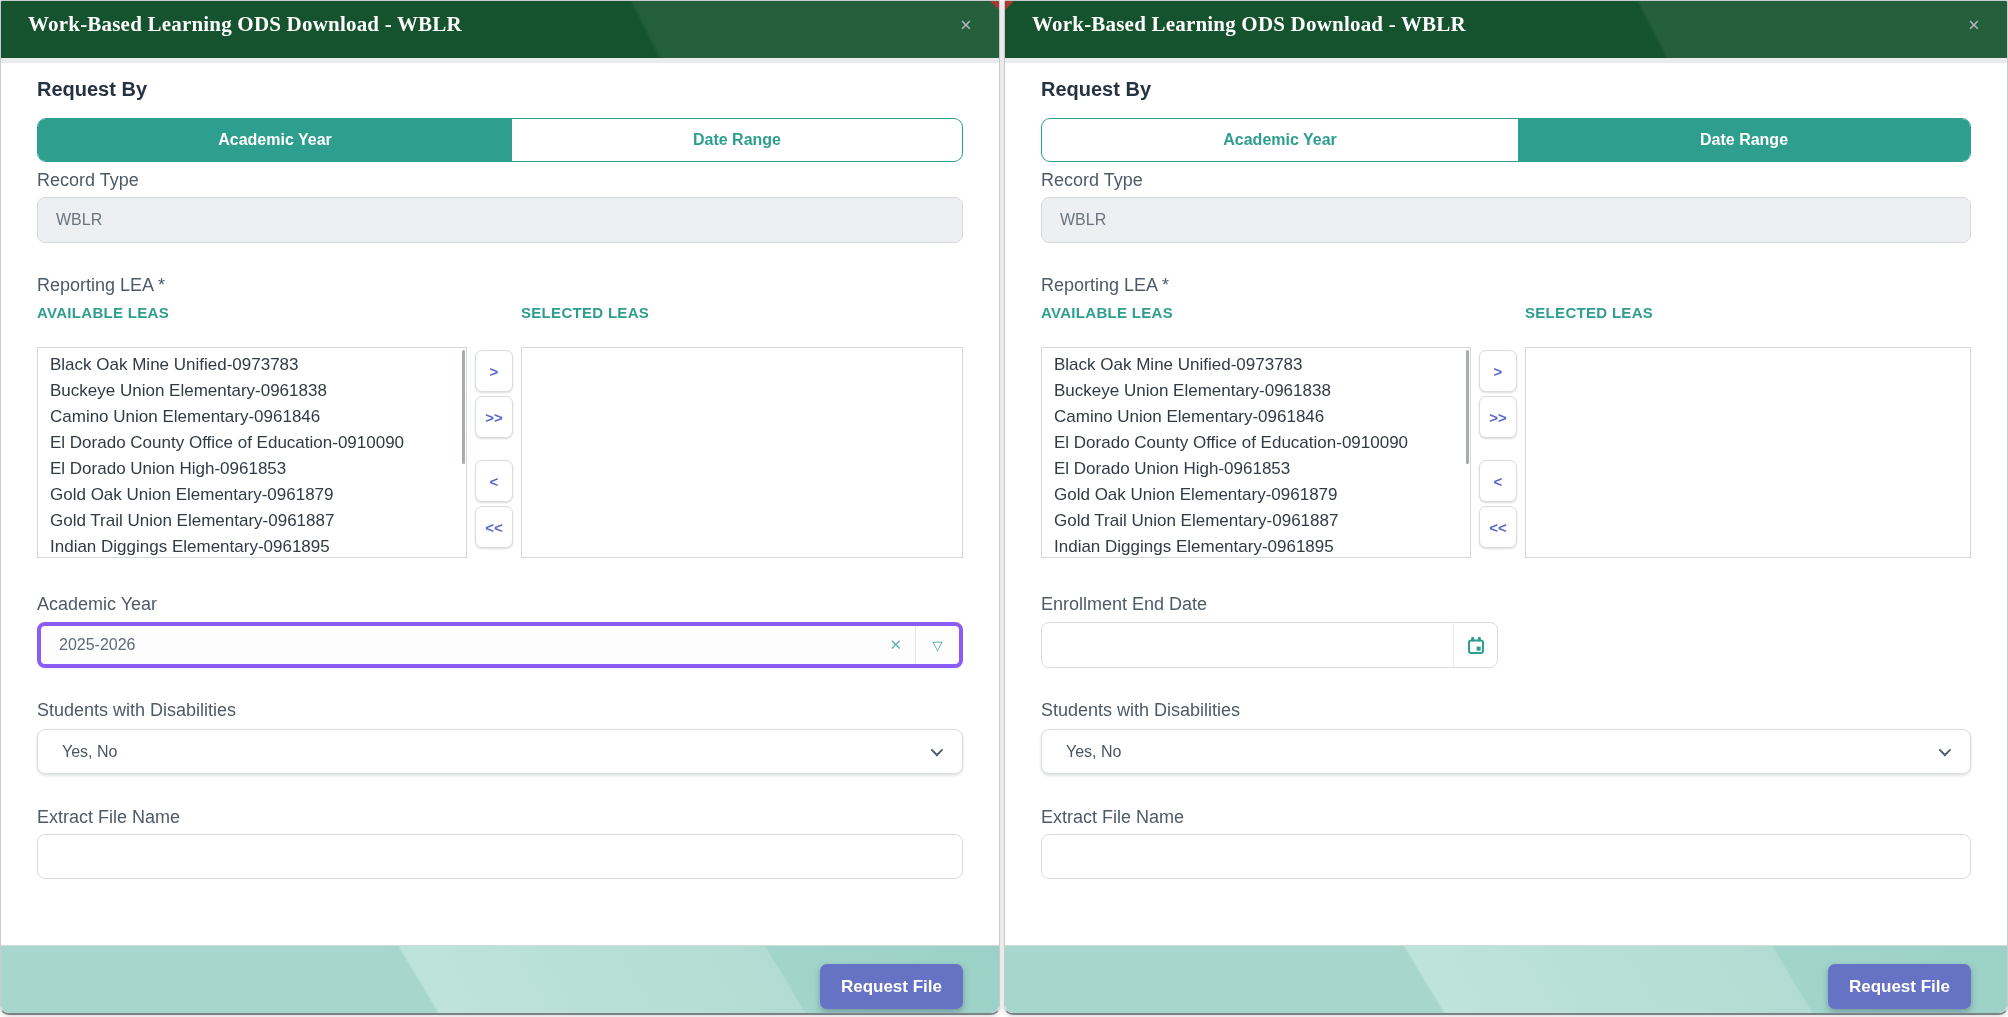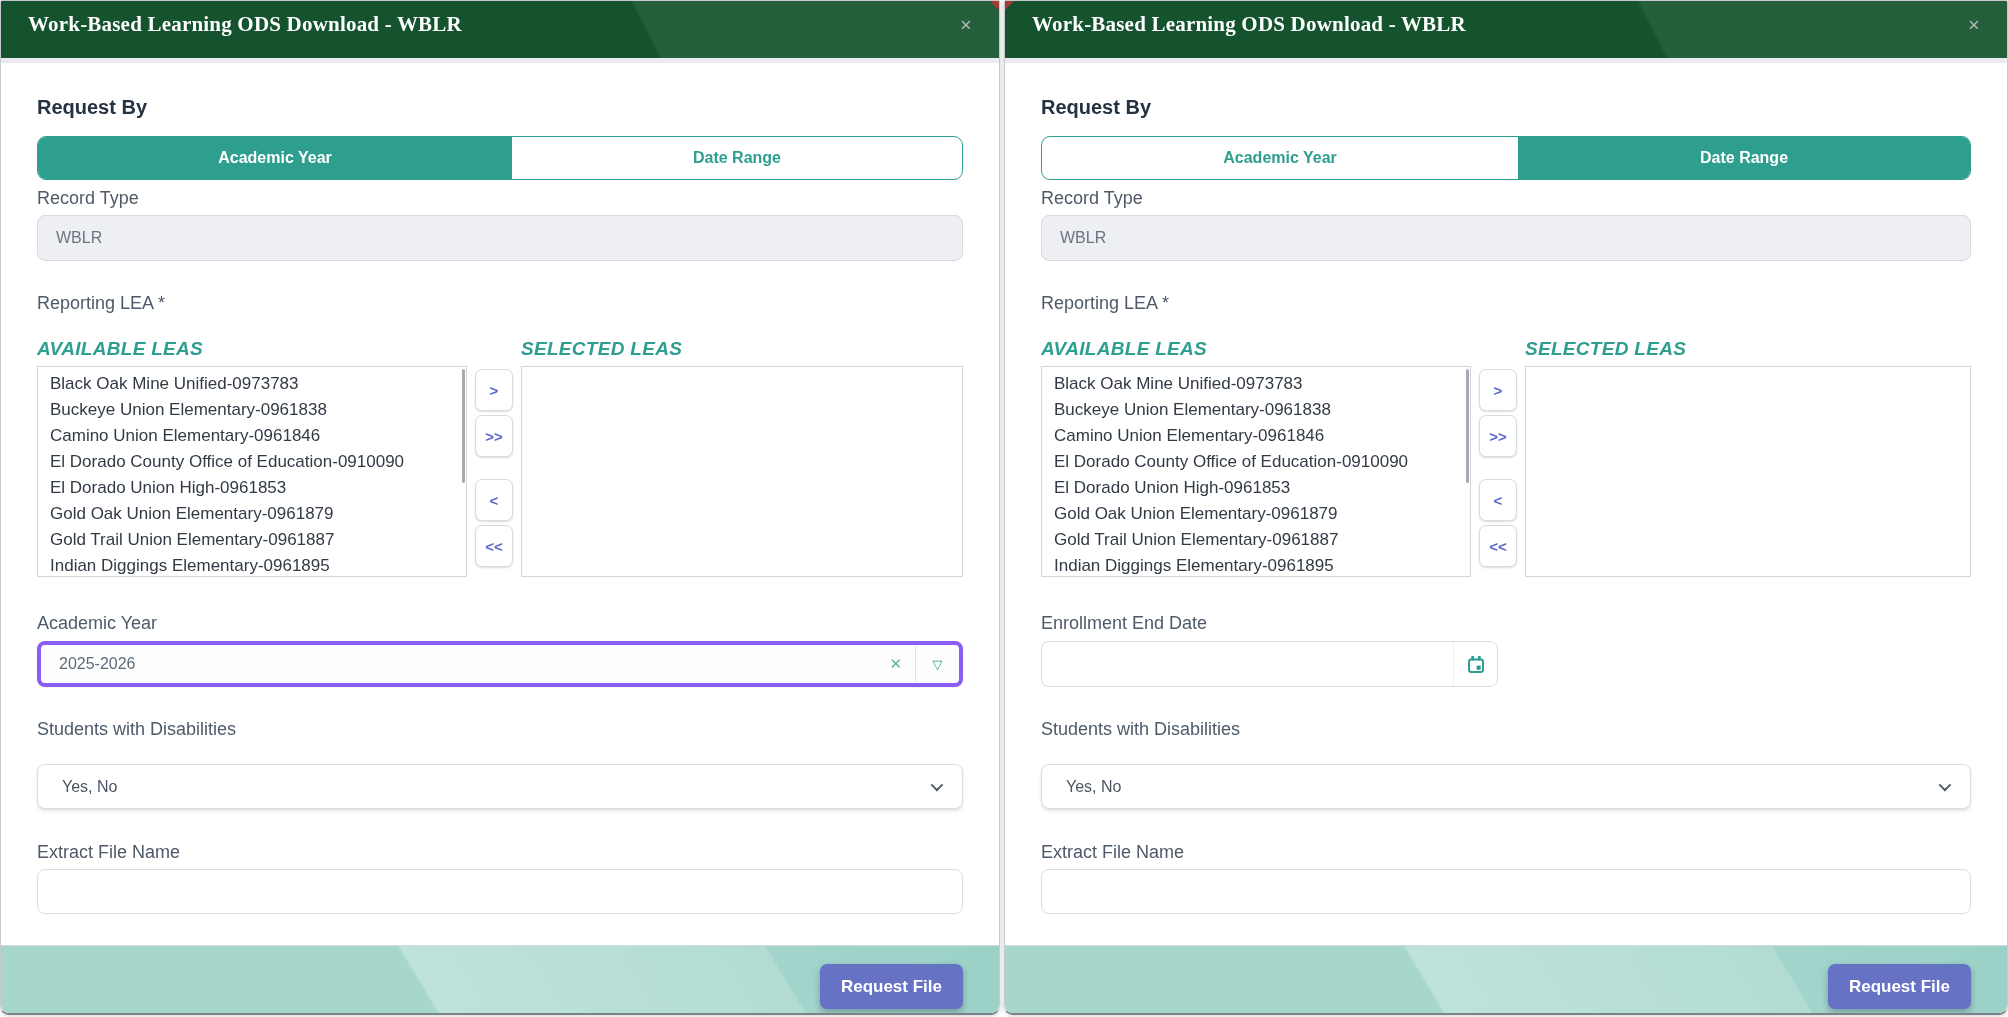--- a/index.html
+++ b/index.html
@@ -24,39 +24,39 @@
   .close-btn { position:absolute; right:20px; top:11px; width:26px; height:26px; text-align:center;
                line-height:26px; color:#b2b7be; font-size:21px; font-weight:700; cursor:pointer; }
   .corner-red-r { position:absolute; top:0; right:0; width:0; height:0; z-index:6;
                   border-top:9px solid #a83a33; border-left:9px solid transparent; }
   .corner-red-l { position:absolute; top:0; left:0; width:0; height:0; z-index:6;
                   border-top:9px solid #a83a33; border-right:9px solid transparent; }
   .hdr-strip { height:5px; background:#e9ebee; }
 
   
   .body { padding:0 36px; }
-  .section-heading { margin-top:33px; font-size:20px; font-weight:700; color:#243241; }
+  .section-heading { margin-top:15px; font-size:20px; font-weight:700; color:#243241; }
 
   .tabs { margin-top:17px; display:flex; height:44px; border:1px solid #2E9E8F;
           border-radius:9px; overflow:hidden; background:#ffffff; }
   .tab { display:flex; align-items:center; justify-content:center; font-size:16px;
          font-weight:700; color:#2E9E8F; cursor:pointer; }
   .tab.active { background:#2E9E8F; color:#ffffff; }
   .tab-a { width:51.3%; } .tab-b { flex:1; }
 
   .field-label { font-size:18px; color:#4e5a68; }
   .lbl-record { margin-top:8px; }
   .record-input { margin-top:6px; height:46px; background:#edeff2; border:1px solid #d6d9dd;
                   border-radius:8px; display:flex; align-items:center; padding:0 18px;
                   color:#6a7481; font-size:16px; }
   .lbl-lea { margin-top:32px; }
 
   .lea-cols { display:grid; grid-template-columns:430px 38px 1fr; column-gap:8px; }
-  .lea-headings { margin-top:24px; font-size:19px; font-weight:700; color:#2E9E8F; letter-spacing:.3px;font-style:italic; }
-  .lea-grid { margin-top:6px; }
+  .lea-headings { margin-top:8px; font-size:15px; font-weight:700; color:#2E9E8F; letter-spacing:.3px; }
+  .lea-grid { margin-top:26px; }
   .lea-list { position:relative; height:211px; border:1px solid #d3d7db; background:#ffffff;
               overflow:hidden; padding-top:4px; }
   .lea-item { font-size:17px; line-height:26px; padding-left:12px; color:#313a45;
               white-space:nowrap; cursor:pointer; }
   .scroll-thumb { position:absolute; right:1px; top:2px; width:3px; height:114px;
                   background:#a6abb2; border-radius:2px; }
   .transfer-col { display:flex; flex-direction:column; padding-top:3px; }
   .tbtn { height:42px; border:1px solid #d9dce0; border-radius:7px; background:#ffffff;
           color:#5968c9; font-weight:700; font-size:15px; display:flex; align-items:center;
           justify-content:center; box-shadow:0 1px 2px rgba(0,0,0,.14); cursor:pointer; }
@@ -74,21 +74,21 @@
   .dd-triangle { width:43px; text-align:center; color:#2E9E8F; font-size:13px; cursor:pointer; }
 
   .two-col { display:grid; grid-template-columns:1fr 1fr; column-gap:16px; }
   .date-field { margin-top:7px; height:46px; border:1px solid #d8dbdf; border-radius:8px;
                 background:#ffffff; position:relative; display:flex; align-items:center; }
   .date-input { border:none; outline:none; background:transparent; flex:1; height:100%;
                 padding:0 16px; font-size:16px; color:#44505d; font-family:"Liberation Sans",sans-serif; }
   .cal-zone { position:absolute; right:0; top:0; height:100%; width:44px; display:flex;
               align-items:center; justify-content:center; border-left:1px solid #eceef0; cursor:pointer; }
 
-  .swd-select { margin-top:24px; height:45px; border:1px solid #d8dcdf; border-radius:8px;
+  .swd-select { margin-top:8px; height:45px; border:1px solid #d8dcdf; border-radius:8px;
                 background:#ffffff; display:flex; align-items:center; padding-left:24px;
                 color:#4b5563; font-size:16px; position:relative;
                 box-shadow:0 2px 3px rgba(27,31,35,.12); cursor:pointer; }
   .chevron { position:absolute; right:22px; top:17px; width:9px; height:9px;
              border-right:2px solid #555f6b; border-bottom:2px solid #555f6b;
              transform:rotate(45deg) translateY(-2px); }
 
   .lbl-extract { margin-top:33px; }
   .extract-input { margin-top:6px; width:100%; height:45px; border:1px solid #d8dcdf;
                    border-radius:8px; background:#ffffff; padding:0 16px; font-size:16px;

